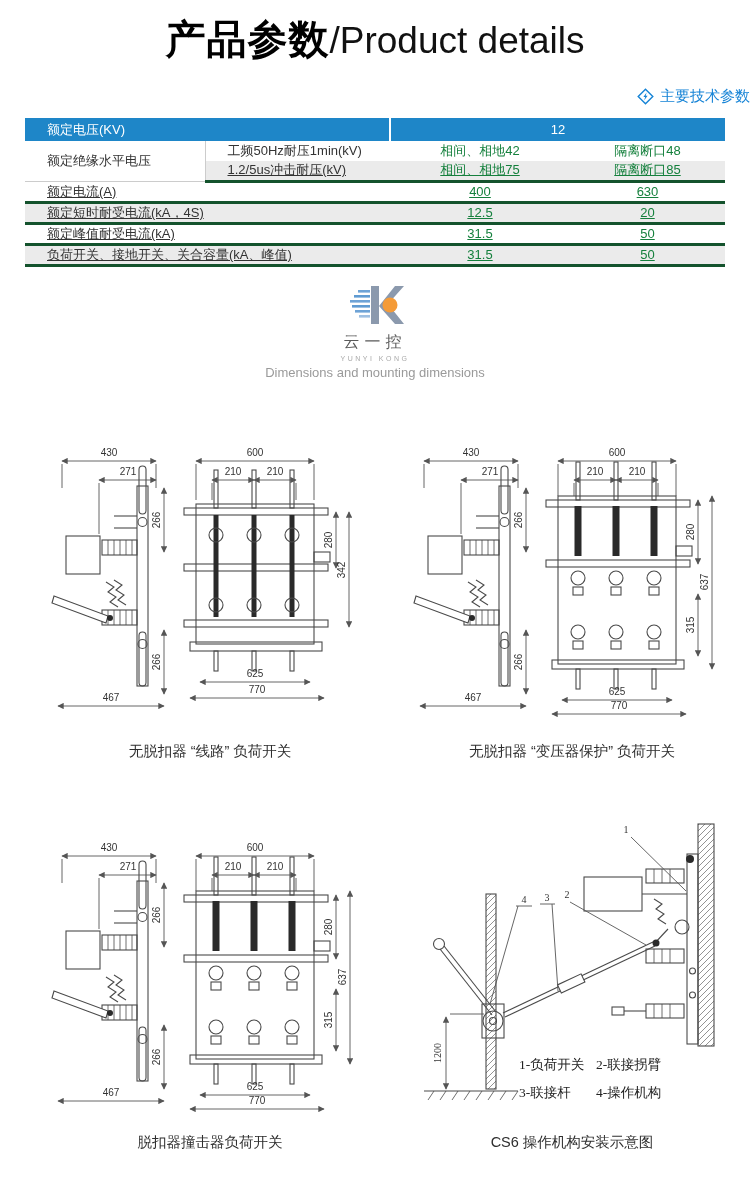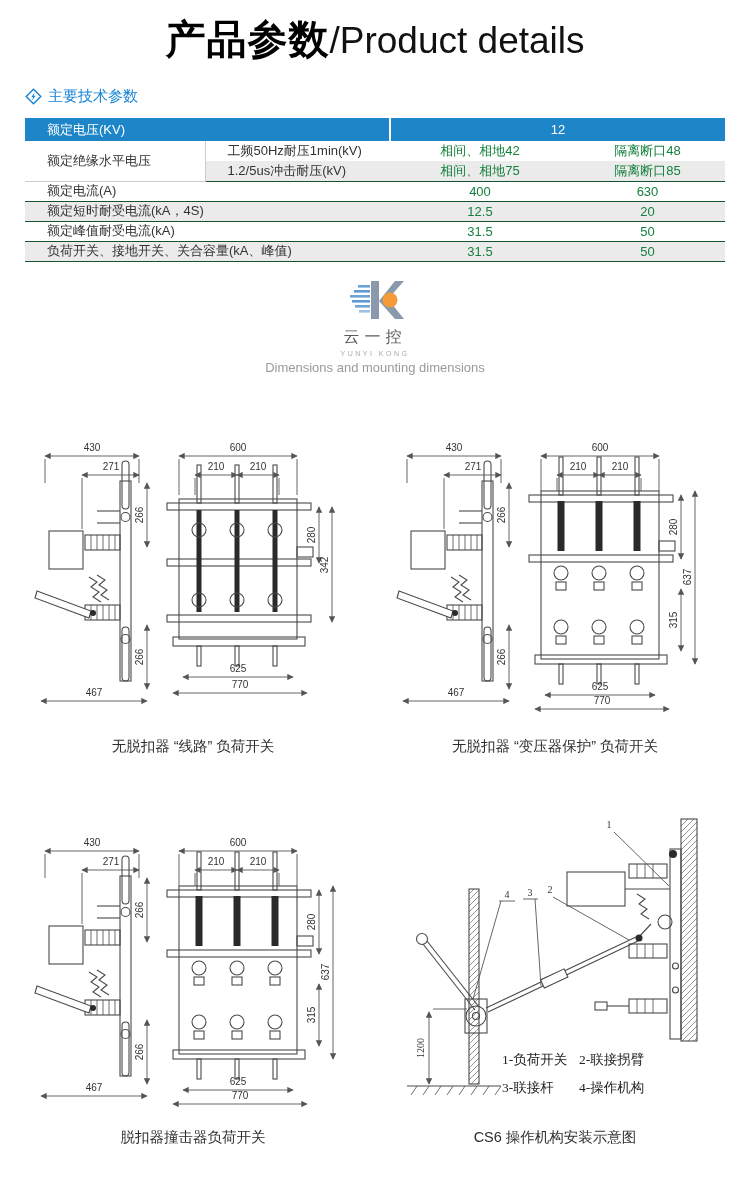--- a/index.html
+++ b/index.html
@@ -7,46 +7,46 @@
   .page { width:750px; height:1188px; background:#fff; position:relative; overflow:hidden;
           font-family:"Liberation Sans","DejaVu Sans",sans-serif; }
 
   
   .main-title { text-align:center; padding-top:12px; white-space:nowrap; }
   .main-title .zh { font-size:40px; font-weight:700; color:#000; letter-spacing:1px; }
   .main-title .en { font-size:37px; font-weight:200; color:#111; }
 
   
   .section-head { display:flex; align-items:center; gap:6px; margin:20px 0 0 25px;
-                  color:#1583d6; font-size:15px; font-weight:500; }
+                  color:#1583d6; font-size:15px; font-weight:500;justify-content:flex-end; }
 
   
   table.spec { width:700px; margin:12px 25px 0 25px; border-collapse:collapse; font-size:13px; color:#333;
                table-layout:fixed; }
   table.spec td { height:20px; padding:0 22px; }
   td.lab { text-align:left; padding-left:10px; }
   td.val { text-align:center; color:#15803d; }
   td.sub { text-align:left; padding-left:8px; border-left:1px solid #cccccc; }
   tr.hdr td { background:#1e86c8; color:#fff; height:23px; font-size:13px; }
   tr.hdr td.hv { text-align:center; border-left:2px solid #fff; }
   tr.stripe td { background:#ebebeb; }
-  tr.bline td { border-bottom:1px solid #14532d; }
+  tr.bline td { border-bottom:3px solid #14532d;text-decoration:underline; }
   td.rspan { border-bottom:1px solid #cccccc; }
 
   
   .logo { margin-top:16px; text-align:center; }
   .logo-zh { font-size:16px; color:#5a5a5a; letter-spacing:5px; margin-top:1px; }
   .logo-en { font-size:7px; color:#a9a9a9; letter-spacing:2.5px; margin-top:2px; }
 
   
   .dims-title { text-align:center; font-size:34px; font-weight:700; color:#000; margin-top:8px; letter-spacing:2px; }
   .dims-sub   { text-align:center; font-size:13px; color:#9a9a9a; margin-top:3px; }
 
   
-  .drawings { margin-top:24px; padding:0 27px; display:grid;
+  .drawings { margin-top:24px; padding:0 44px; display:grid;
               grid-template-columns:332px 332px; column-gap:30px; row-gap:38px; }
   .fig svg.draw { display:block; }
   .fig-caption { text-align:center; font-size:14.5px; color:#2e2e2e; margin-top:20px; }
   .fig-caption.lg { margin-top:16px; }
 
   
   .ln   { stroke:#4a4a4a; stroke-width:1.1; fill:none; }
   .lnt  { stroke:#4a4a4a; stroke-width:0.8; fill:none; }
   .blk  { fill:#2a2a2a; stroke:none; }
   .dim line { stroke:#555; stroke-width:0.9; }

